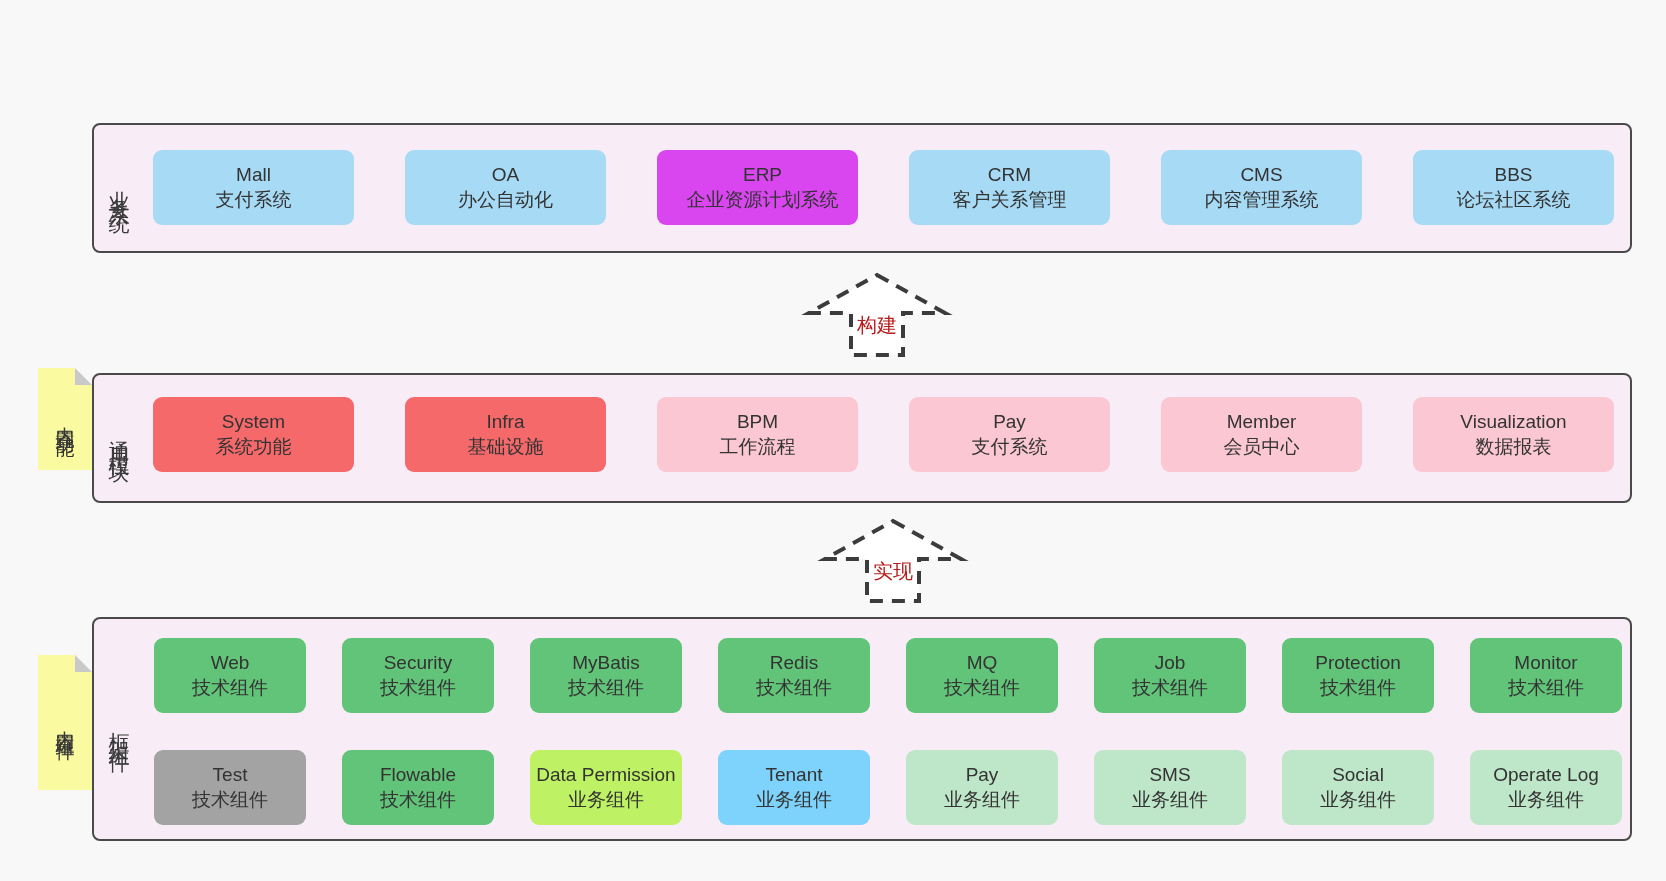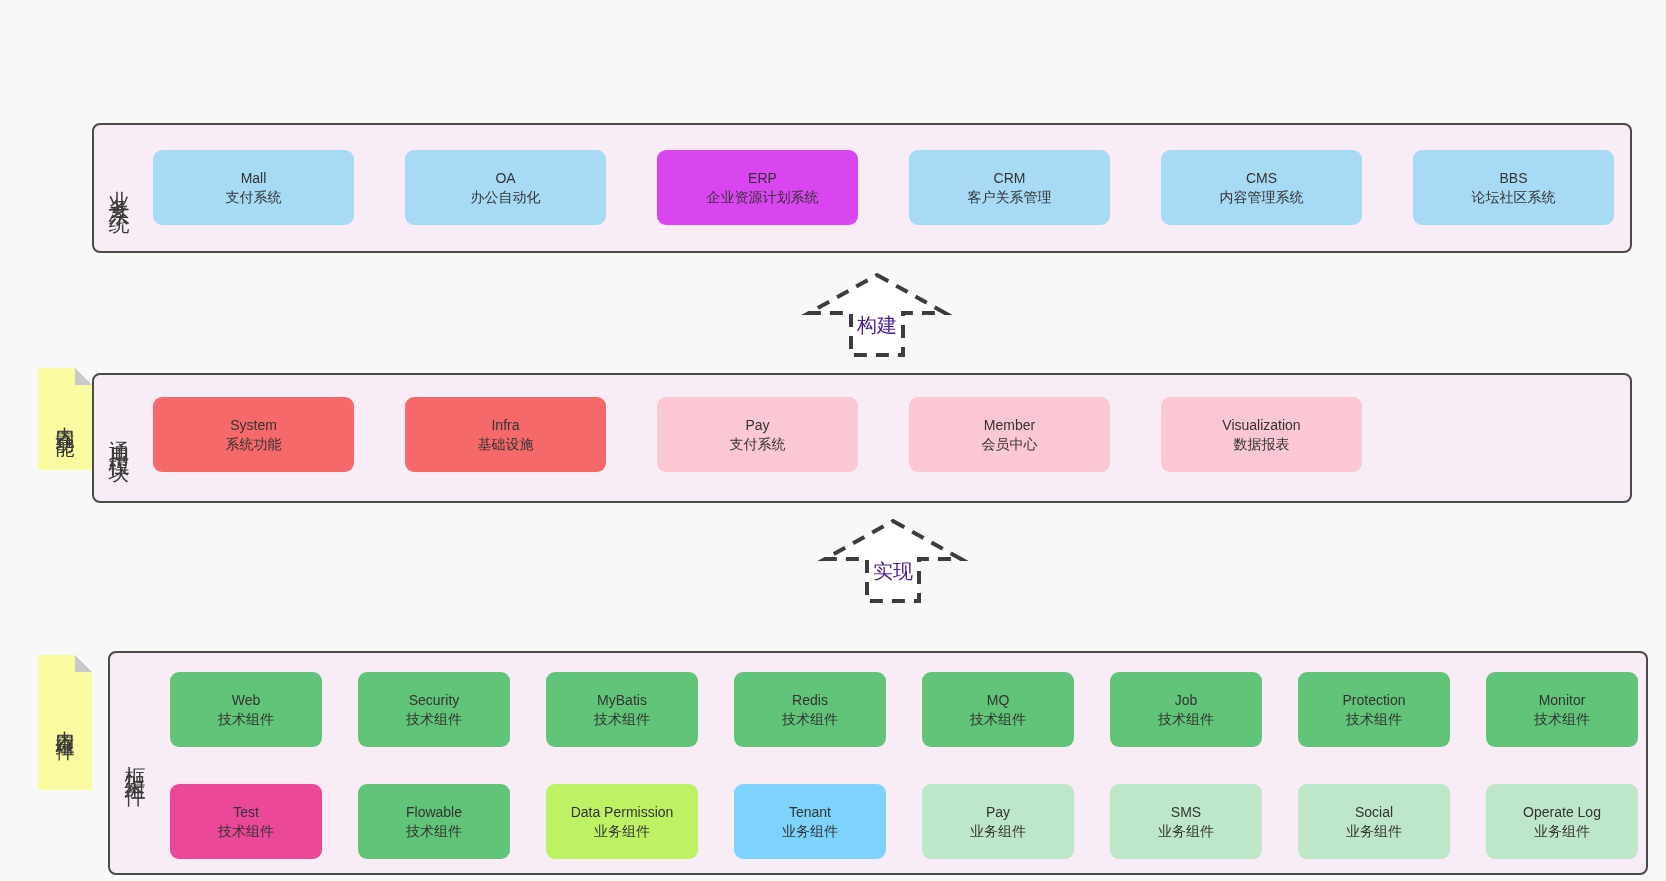--- a/index.html
+++ b/index.html
@@ -2,47 +2,47 @@
 <html><head>
 <meta charset="utf-8">
 <style>
   html,body{margin:0;padding:0;background:#f8f8f8;font-family:"Liberation Sans","DejaVu Sans",sans-serif;}
   .canvas{position:relative;width:1666px;height:881px;background:#f8f8f8;overflow:hidden;color:#333;}
 
   
   .layer{position:absolute;left:92px;width:1540px;background:#f8edf6;border:2px solid #4a4a4a;border-radius:8px;box-sizing:border-box;}
   .layer-1{top:123px;height:130px;}
   .layer-2{top:373px;height:130px;}
-  .layer-3{top:651px;height:224px;margin-left:16px;}
+  .layer-3{top:617px;height:224px;}
 
   .layer-label{position:absolute;left:11px;top:50%;transform:translateY(-50%);
     writing-mode:vertical-rl;text-orientation:upright;letter-spacing:7px;
     font-size:21px;color:#3a3a3a;white-space:nowrap;}
 
   .boxes{position:absolute;top:0;left:0;right:0;box-sizing:border-box;}
   .layer-1 .boxes{padding:25px 0 0 59px;}
   .layer-2 .boxes{padding:22px 0 0 59px;}
   .layer-3 .boxes{padding:19px 0 0 60px;}
   .box-row{display:flex;}
   .cols-6 .box-row{gap:51px;}
   .cols-8 .box-row{gap:36px;}
   .layer-3 .box-row + .box-row{margin-top:37px;}
 
   .box{height:75px;border-radius:9px;display:flex;flex-direction:column;align-items:center;justify-content:center;
-    text-align:center;font-size:14px;line-height:1.3;color:#333;box-sizing:border-box;padding:0 4px;}
+    text-align:center;font-size:19px;line-height:1.3;color:#333;box-sizing:border-box;padding:0 4px;}
   .cols-6 .box{width:201px;flex:0 0 201px;}
   .cols-8 .box{width:152px;flex:0 0 152px;}
 
   
   .arrow{position:absolute;width:140px;height:84px;}
   .arrow-1{left:807px;top:273px;}
   .arrow-2{left:823px;top:519px;}
   .arrow svg{position:absolute;left:0;top:0;overflow:visible;}
   .arrow-label{position:absolute;left:50%;top:40px;transform:translateX(-50%);
-    background:#ffffff;padding:0 3px;font-size:20px;color:#4c1d95;white-space:nowrap;line-height:1.2;}
+    background:#ffffff;padding:0 3px;font-size:20px;color:#b91c1c;white-space:nowrap;line-height:1.2;}
 
   
   .sticky{position:absolute;left:38px;width:54px;background:#fafaa0;z-index:3;
     display:flex;align-items:center;justify-content:center;}
   .sticky-1{top:368px;height:102px;}
   .sticky-2{top:655px;height:135px;}
   .sticky::after{content:"";position:absolute;top:0;right:0;width:0;height:0;
     border-style:solid;border-width:0 17px 17px 0;
     border-color:#f8f8f8 #f8f8f8 #c9c9c9 transparent;}
   .sticky-text{writing-mode:vertical-rl;text-orientation:upright;letter-spacing:4px;
@@ -98,20 +98,24 @@
         <div class="box-row">
           <div class="box" style="background: rgb(245, 105, 107);">
             <div class="box-name">System</div>
             <div class="box-desc">系统功能</div>
           </div>
           <div class="box" style="background: rgb(245, 105, 107);">
             <div class="box-name">Infra</div>
             <div class="box-desc">基础设施</div>
           </div>
           <div class="box" style="background: rgb(251, 199, 210);">
+            <div class="box-name">BPM</div>
+            <div class="box-desc">工作流程</div>
+          </div>
+          <div class="box" style="background: rgb(251, 199, 210);">
             <div class="box-name">Pay</div>
             <div class="box-desc">支付系统</div>
           </div>
           <div class="box" style="background: rgb(251, 199, 210);">
             <div class="box-name">Member</div>
             <div class="box-desc">会员中心</div>
           </div>
           <div class="box" style="background: rgb(251, 199, 210);">
             <div class="box-name">Visualization</div>
             <div class="box-desc">数据报表</div>
@@ -158,21 +162,21 @@
           <div class="box" style="background: rgb(97, 196, 120);">
             <div class="box-name">Protection</div>
             <div class="box-desc">技术组件</div>
           </div>
           <div class="box" style="background: rgb(97, 196, 120);">
             <div class="box-name">Monitor</div>
             <div class="box-desc">技术组件</div>
           </div>
         </div>
         <div class="box-row">
-          <div class="box" style="background: #ec4899;">
+          <div class="box" style="background: #a3a3a3;">
             <div class="box-name">Test</div>
             <div class="box-desc">技术组件</div>
           </div>
           <div class="box" style="background: rgb(97, 196, 120);">
             <div class="box-name">Flowable</div>
             <div class="box-desc">技术组件</div>
           </div>
           <div class="box" style="background: #bef264;">
             <div class="box-name">Data Permission</div>
             <div class="box-desc">业务组件</div>

